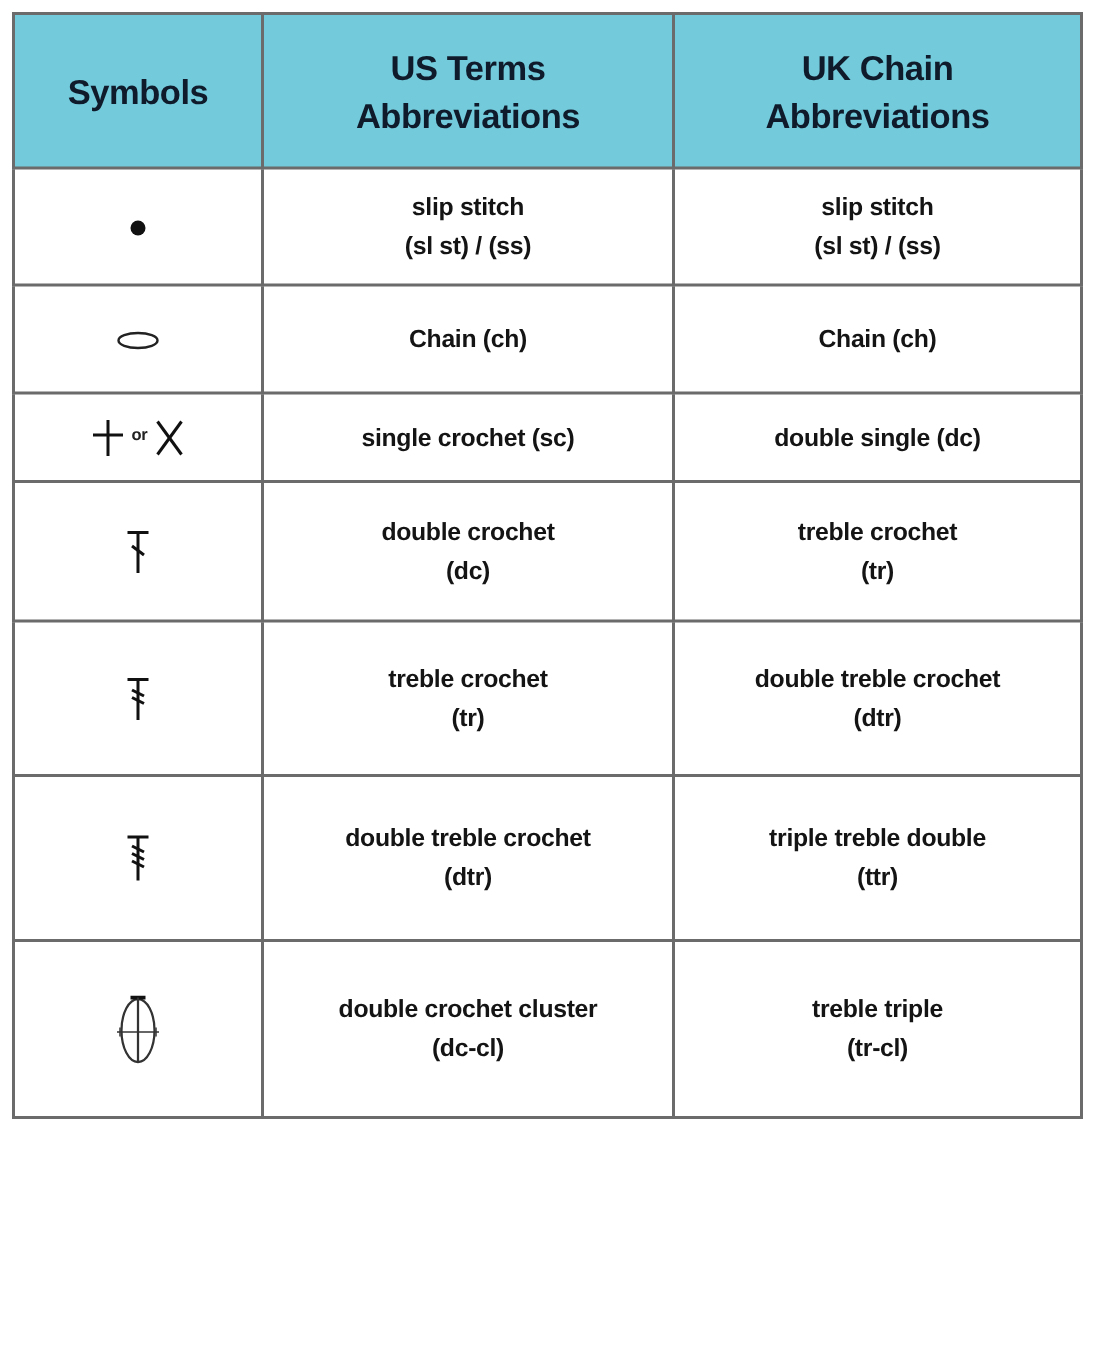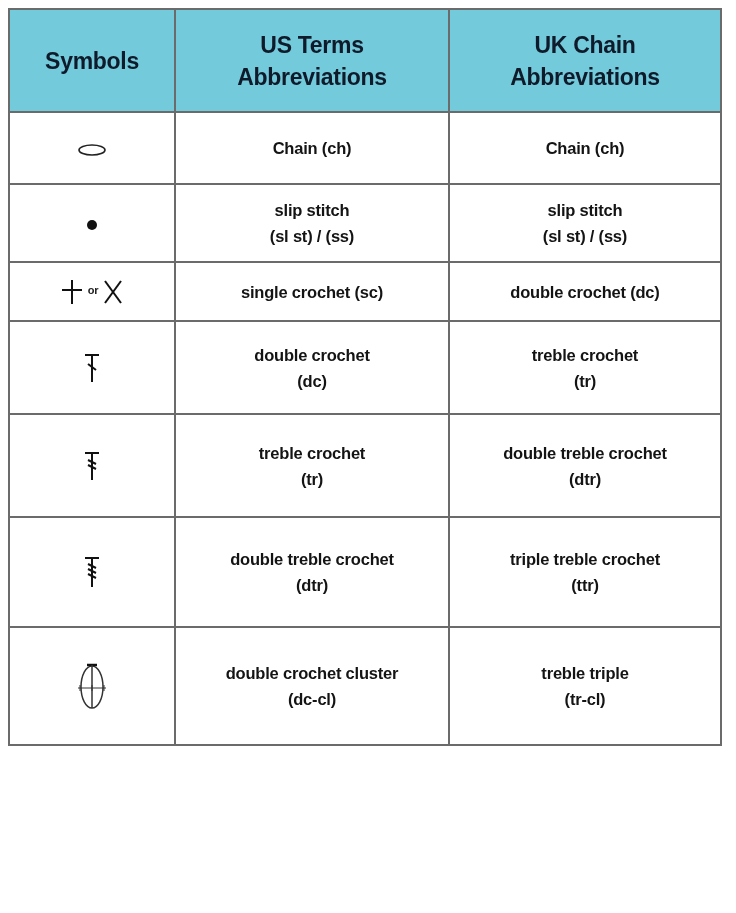--- a/index.html
+++ b/index.html
@@ -80,67 +80,67 @@
         <span class="cell-line">Abbreviations</span>
       </th>
       <th>
         <span class="cell-line">UK Chain</span>
         <span class="cell-line">Abbreviations</span>
       </th>
     </tr>
   </thead>
   <tbody>
 
+    <tr style="height:78px">
+      <td>
+        <svg class="sym" width="14" height="14" viewBox="0 0 14 14">
+          <circle cx="7" cy="7" r="5" fill="#111"></circle>
+        </svg>
+      </td>
+      <td>
+        <span class="cell-line">slip stitch</span>
+        <span class="cell-line">(sl st) / (ss)</span>
+      </td>
+      <td>
+        <span class="cell-line">slip stitch</span>
+        <span class="cell-line">(sl st) / (ss)</span>
+      </td>
+    </tr>
+
     <tr style="height:72px">
       <td>
         <svg class="sym" width="30" height="14" viewBox="0 0 30 14">
           <ellipse cx="15" cy="7" rx="13" ry="5" fill="none" stroke="#222" stroke-width="1.6"></ellipse>
         </svg>
       </td>
       <td>
           <span class="cell-line">Chain (ch)</span>
         </td>
       <td>
           <span class="cell-line">Chain (ch)</span>
         </td>
-    </tr>
-
-    <tr style="height:78px">
-      <td>
-        <svg class="sym" width="14" height="14" viewBox="0 0 14 14">
-          <circle cx="7" cy="7" r="5" fill="#111"></circle>
-        </svg>
-      </td>
-      <td>
-        <span class="cell-line">slip stitch</span>
-        <span class="cell-line">(sl st) / (ss)</span>
-      </td>
-      <td>
-        <span class="cell-line">slip stitch</span>
-        <span class="cell-line">(sl st) / (ss)</span>
-      </td>
     </tr>
 
     <tr style="height:59px">
       <td>
         <svg class="sym" width="22" height="26" viewBox="0 0 22 26">
           <line x1="11" y1="1" x2="11" y2="25" stroke="#111" stroke-width="2"></line>
           <line x1="1" y1="11" x2="21" y2="11" stroke="#111" stroke-width="2"></line>
         </svg>
         <span class="or-text sym">or</span>
         <svg class="sym" width="20" height="26" viewBox="0 0 20 26">
           <line x1="2" y1="2" x2="18" y2="24" stroke="#111" stroke-width="2"></line>
           <line x1="18" y1="2" x2="2" y2="24" stroke="#111" stroke-width="2"></line>
         </svg>
       </td>
       <td>
           <span class="cell-line">single crochet (sc)</span>
         </td>
       <td>
-          <span class="cell-line">double crochet (dc)</span>
+          <span class="cell-line">double single (dc)</span>
         </td>
     </tr>
 
 
     <tr style="height:93px">
       <td>
         <svg class="sym" width="18" height="30" viewBox="0 0 18 30">
           <line x1="2" y1="2" x2="16" y2="2" stroke="#111" stroke-width="2"></line>
           <line x1="9" y1="2" x2="9" y2="29" stroke="#111" stroke-width="2"></line>
           <line x1="5" y1="11" x2="13" y2="17" stroke="#111" stroke-width="2"></line>
@@ -183,21 +183,21 @@
           <line x1="5" y1="8" x2="13" y2="12" stroke="#111" stroke-width="2"></line>
           <line x1="5" y1="13" x2="13" y2="17" stroke="#111" stroke-width="2"></line>
           <line x1="5" y1="18" x2="13" y2="22" stroke="#111" stroke-width="2"></line>
         </svg>
       </td>
       <td>
         <span class="cell-line">double treble crochet</span>
         <span class="cell-line">(dtr)</span>
       </td>
       <td>
-        <span class="cell-line">triple treble crochet</span>
+        <span class="cell-line">triple treble double</span>
         <span class="cell-line">(ttr)</span>
       </td>
     </tr>
 
     <tr style="height:118px">
       <td>
         <svg class="sym" width="30" height="48" viewBox="0 0 30 48">
           <ellipse cx="15" cy="25" rx="11" ry="21" fill="none" stroke="#333" stroke-width="1.5"></ellipse>
           <line x1="10" y1="3" x2="20" y2="3" stroke="#111" stroke-width="2.5"></line>
           <line x1="15" y1="3" x2="15" y2="46" stroke="#333" stroke-width="1.5"></line>

